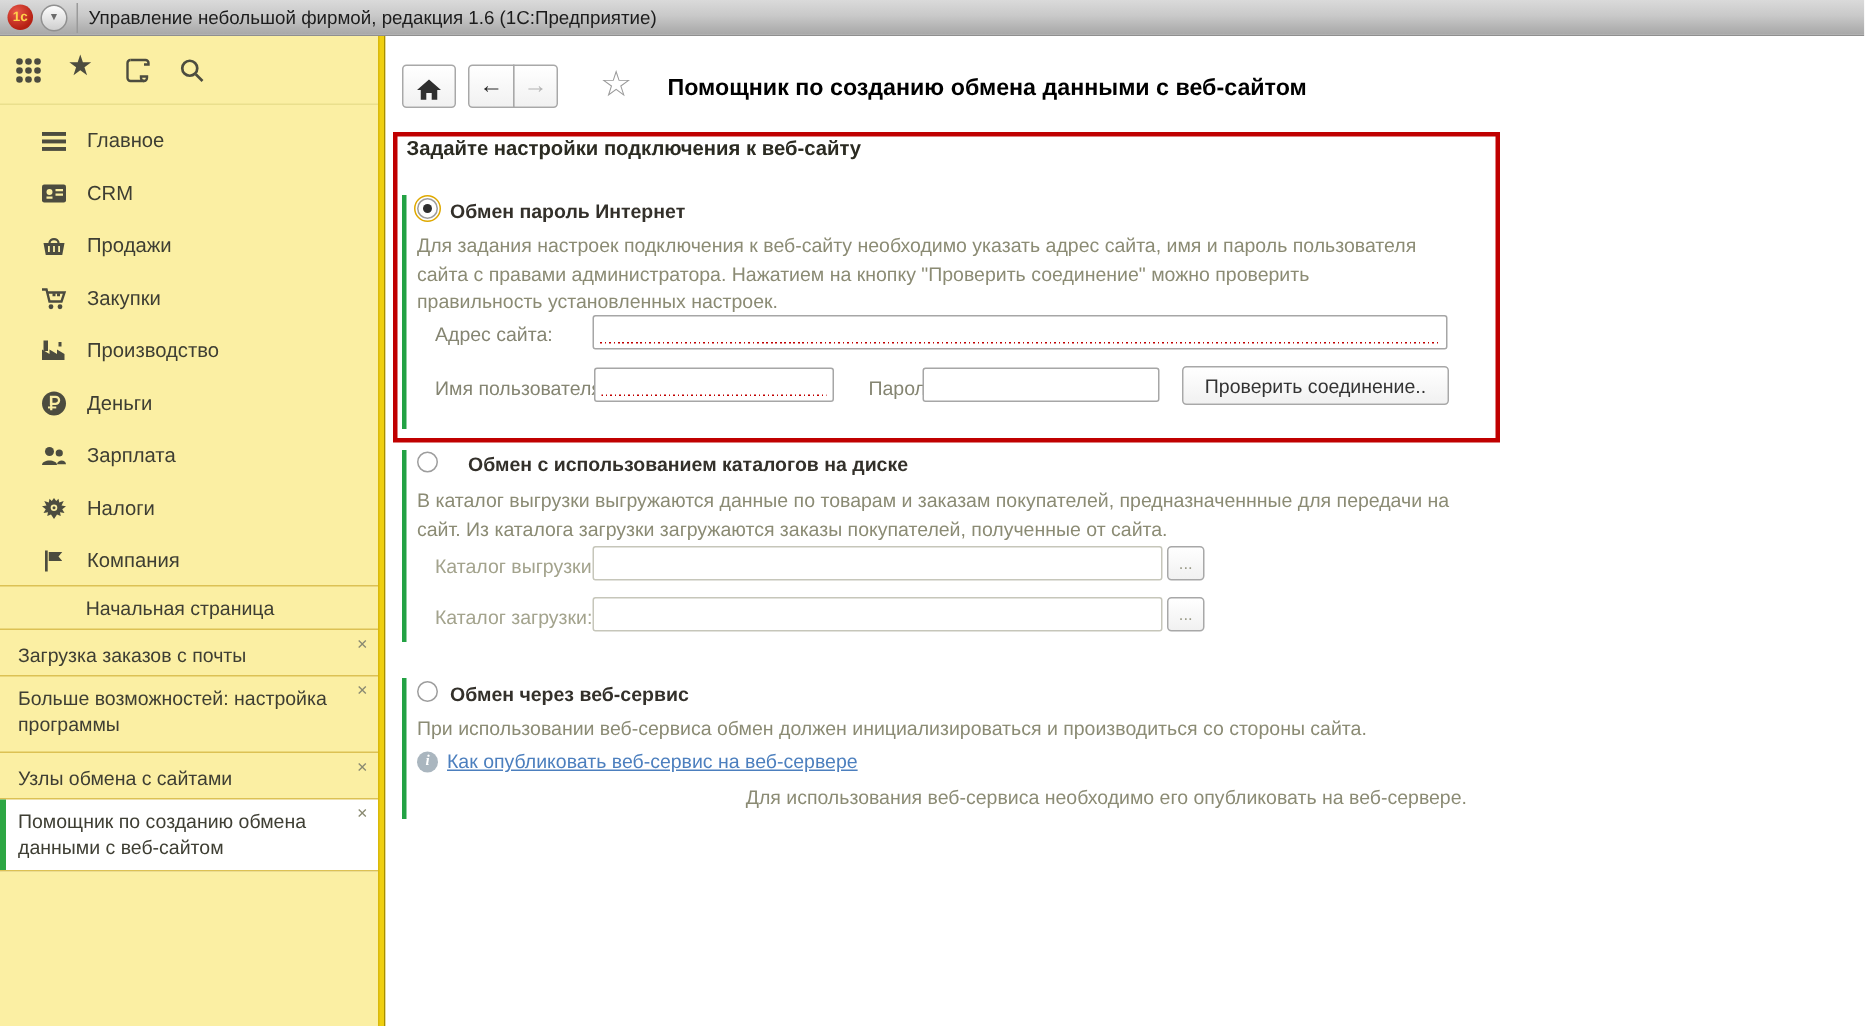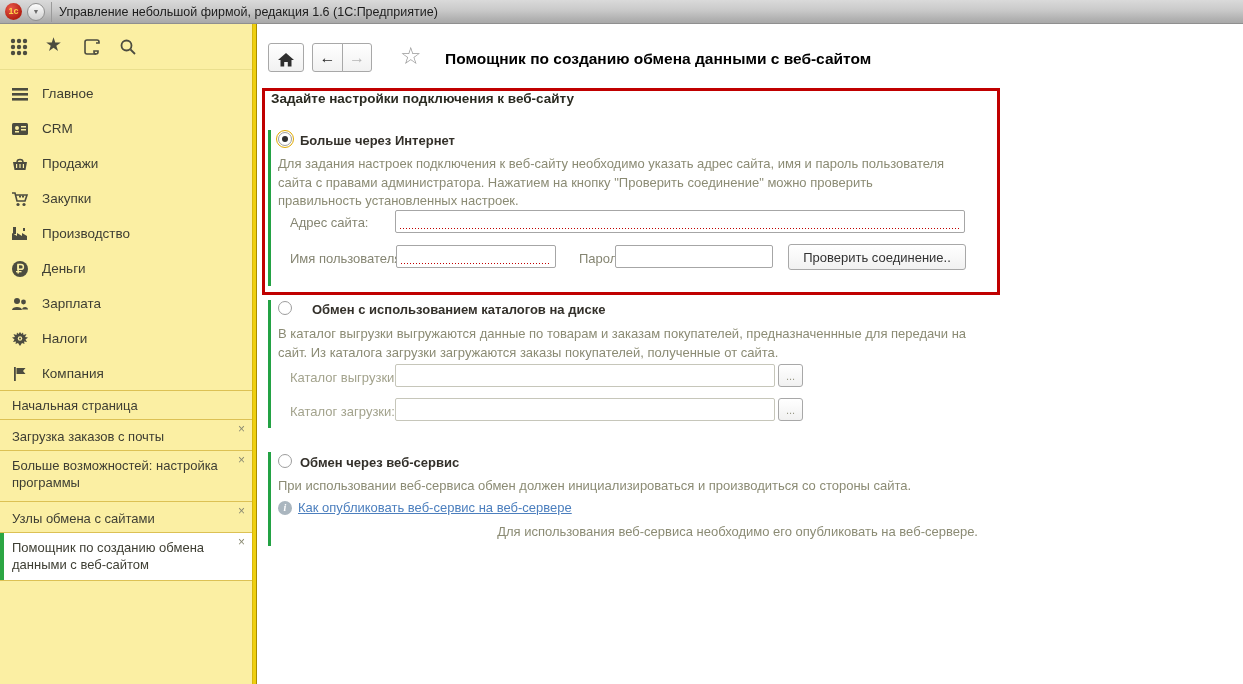--- a/index.html
+++ b/index.html
@@ -23,21 +23,21 @@
   
   .sidebar { position:absolute; left:0; top:24px; width:257px; height:660px; background:#fbefa3; }
   .sidebar-stripe { position:absolute; right:0; top:0; width:5px; height:660px;
     background:#efcf10; border-left:1px solid #d9b90c; border-right:1px solid #a78d00; }
   .side-icons { position:absolute; left:0; top:0; width:252px; height:46px;
     border-bottom:1px solid #eadf8d; }
   .side-icon-btn { position:absolute; top:13px; width:22px; height:22px; cursor:pointer; }
   .side-icon-btn svg { display:block; }
   .glyph-star { font-size:19px; color:#4c4c3f; line-height:20px; }
 
-  .menu { position:absolute; left:0; top:53px; width:252px; }
+  .menu { position:absolute; left:0; top:53px; width:252px;padding-left:16px; }
   .menu-item { position:relative; height:35px; cursor:pointer; }
   .menu-item .mi-icon { position:absolute; left:11px; top:8px; width:18px; height:18px; }
   .menu-item .mi-label { position:absolute; left:42px; top:9px; font-size:13.5px; color:#3e3e33; }
 
   .tabs { position:absolute; left:0; top:366px; width:252px; }
   .side-tab { position:relative; border-top:1px solid #dcc154; padding:6px 24px 7px 12px;
     font-size:13px; color:#3e3e33; line-height:17px; cursor:pointer; }
   .side-tab.active { background:#ffffff; border-bottom:1px solid #dcc154; }
   .side-tab.active::before { content:""; position:absolute; left:0; top:0; bottom:0; width:4px; background:#2ca643; }
   .tab-close { position:absolute; right:7px; top:3px; font-size:12px; color:#8a8a72; cursor:pointer; line-height:12px; }
@@ -229,21 +229,21 @@
           <svg width="18" height="18" viewBox="0 0 18 18" fill="#4c4c3f">
               <rect x="3" y="2" width="1.8" height="14"></rect>
               <path d="M5.5 3 h9 l-2.5 3 l2.5 3 h-9 z"></path>
             </svg>
         </span>
         <span class="mi-label">Компания</span>
       </div>
     </div>
 
     <div class="tabs">
-      <div class="side-tab" style="height:29px;">
+      <div class="side-tab" style="height:29px;text-align:center;">
         <span>Начальная страница</span>
       </div>
       <div class="side-tab" style="height:31px;padding-top:8px;">
         <span>Загрузка заказов с почты</span>
         <span class="tab-close">×</span>
       </div>
       <div class="side-tab" style="height:51px;">
         <span>Больше возможностей: настройка программы</span>
         <span class="tab-close">×</span>
       </div>
@@ -274,21 +274,21 @@
       <button class="btn nav-fwd">→</button>
     </div>
     <div class="fav-star">☆</div>
     <div class="page-title">Помощник по созданию обмена данными с веб-сайтом</div>
 
     <div class="red-panel"></div>
     <div class="panel-heading">Задайте настройки подключения к веб-сайту</div>
 
     <div class="gstripe" style="left:11px;top:106px;height:156px;"></div>
     <div class="radio checked focused" style="left:21px;top:108px;"></div>
-    <div class="opt-label" style="left:43px;top:109px;">Больше через Интернет</div>
+    <div class="opt-label" style="left:43px;top:109px;">Обмен пароль Интернет</div>
     <div class="desc" style="left:21px;top:131px;width:676px;">Для задания настроек подключения к веб-сайту необходимо указать адрес сайта, имя и пароль пользователя сайта с правами администратора. Нажатием на кнопку "Проверить соединение" можно проверить правильность установленных настроек.</div>
     <div class="fld-label" style="left:21px;top:191px;">Адрес сайта:</div>
     <input class="tinput required" style="left: 138px; top: 186px; width: 570px;" value="">
     <div class="fld-label" style="left:21px;top:227px;">Имя пользователя:</div>
     <input class="tinput required" style="left: 139px; top: 221px; width: 160px;" value="">
     <div class="fld-label" style="left:310px;top:227px;">Пароль:</div>
     <input class="tinput" style="left: 358px; top: 221px; width: 158px;" value="">
     <button class="btn check-btn">Проверить соединение..</button>
 
     <div class="gstripe" style="left:11px;top:276px;height:128px;"></div>

